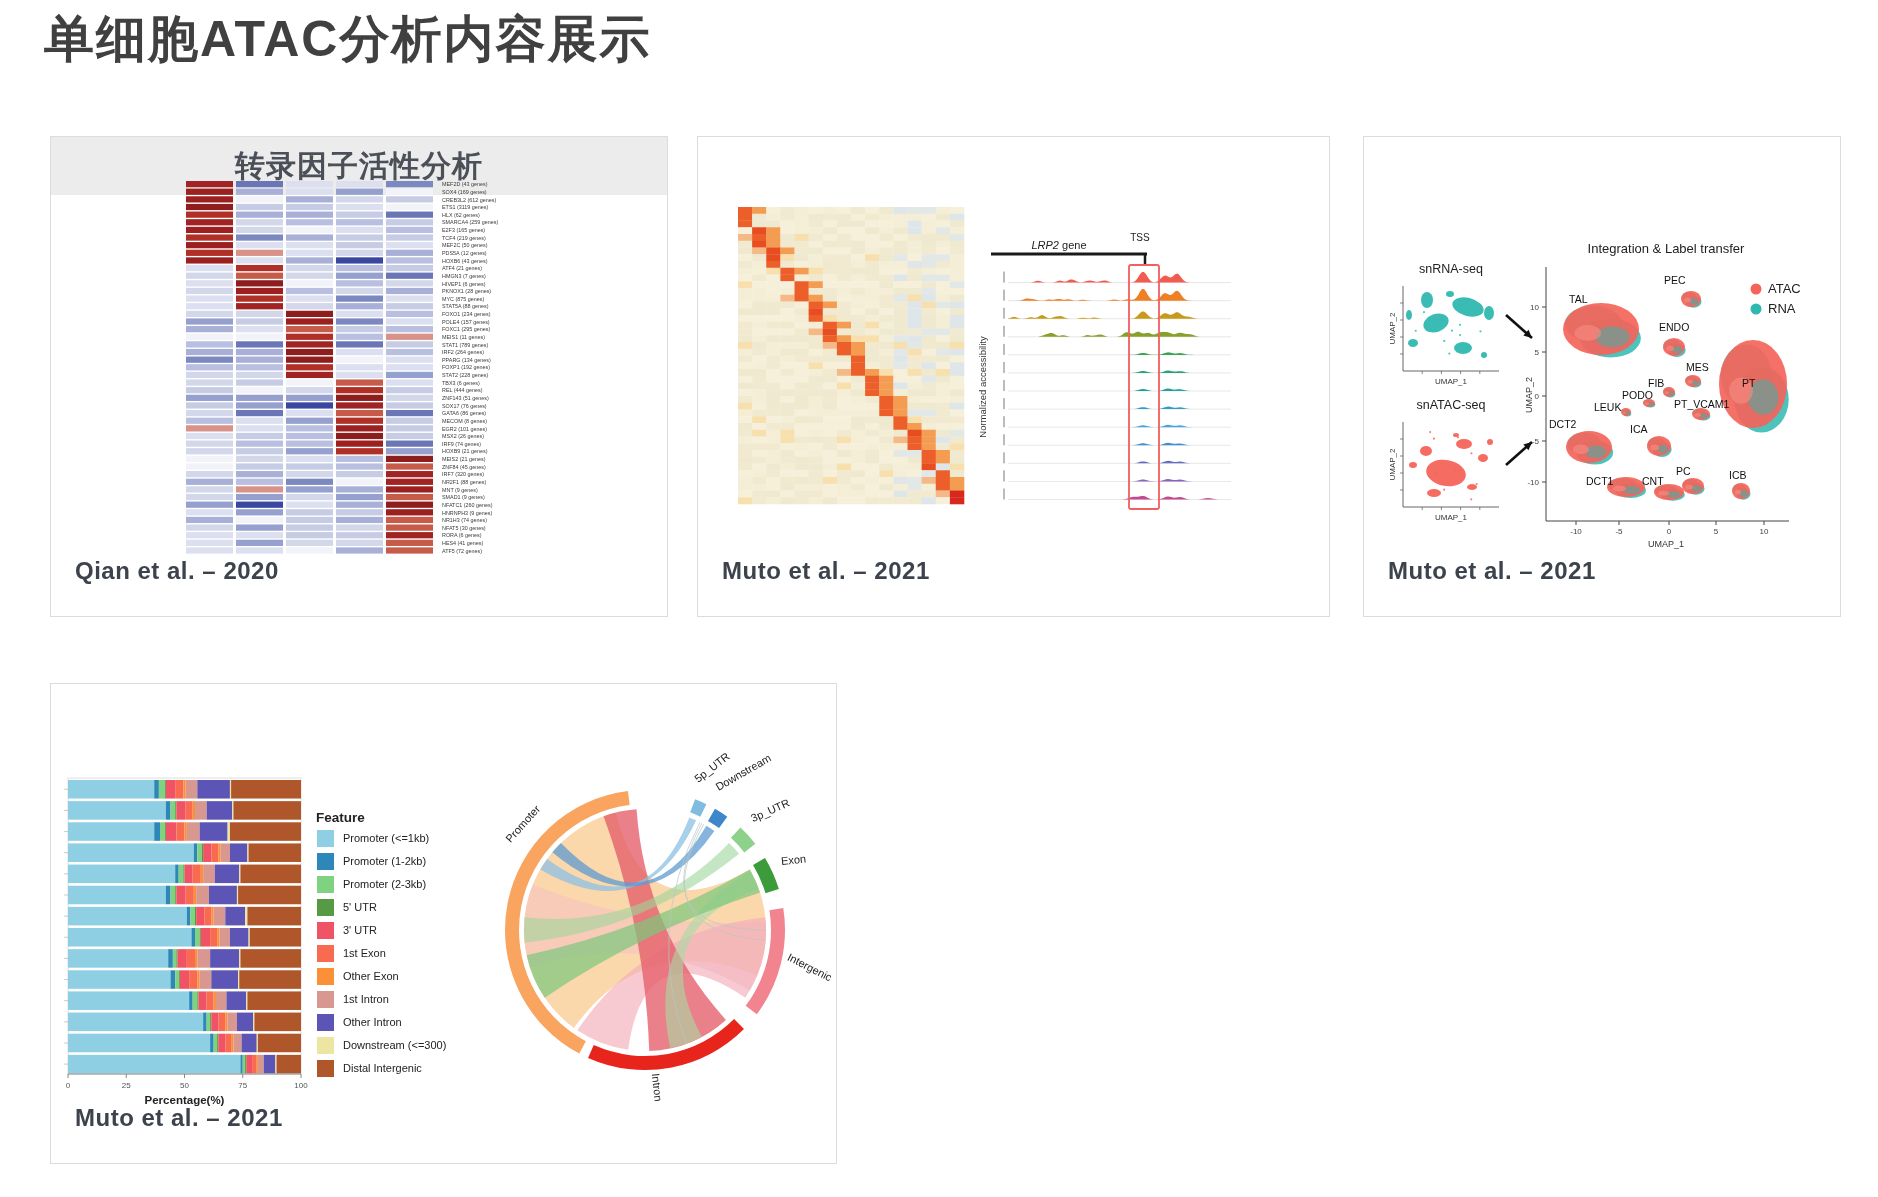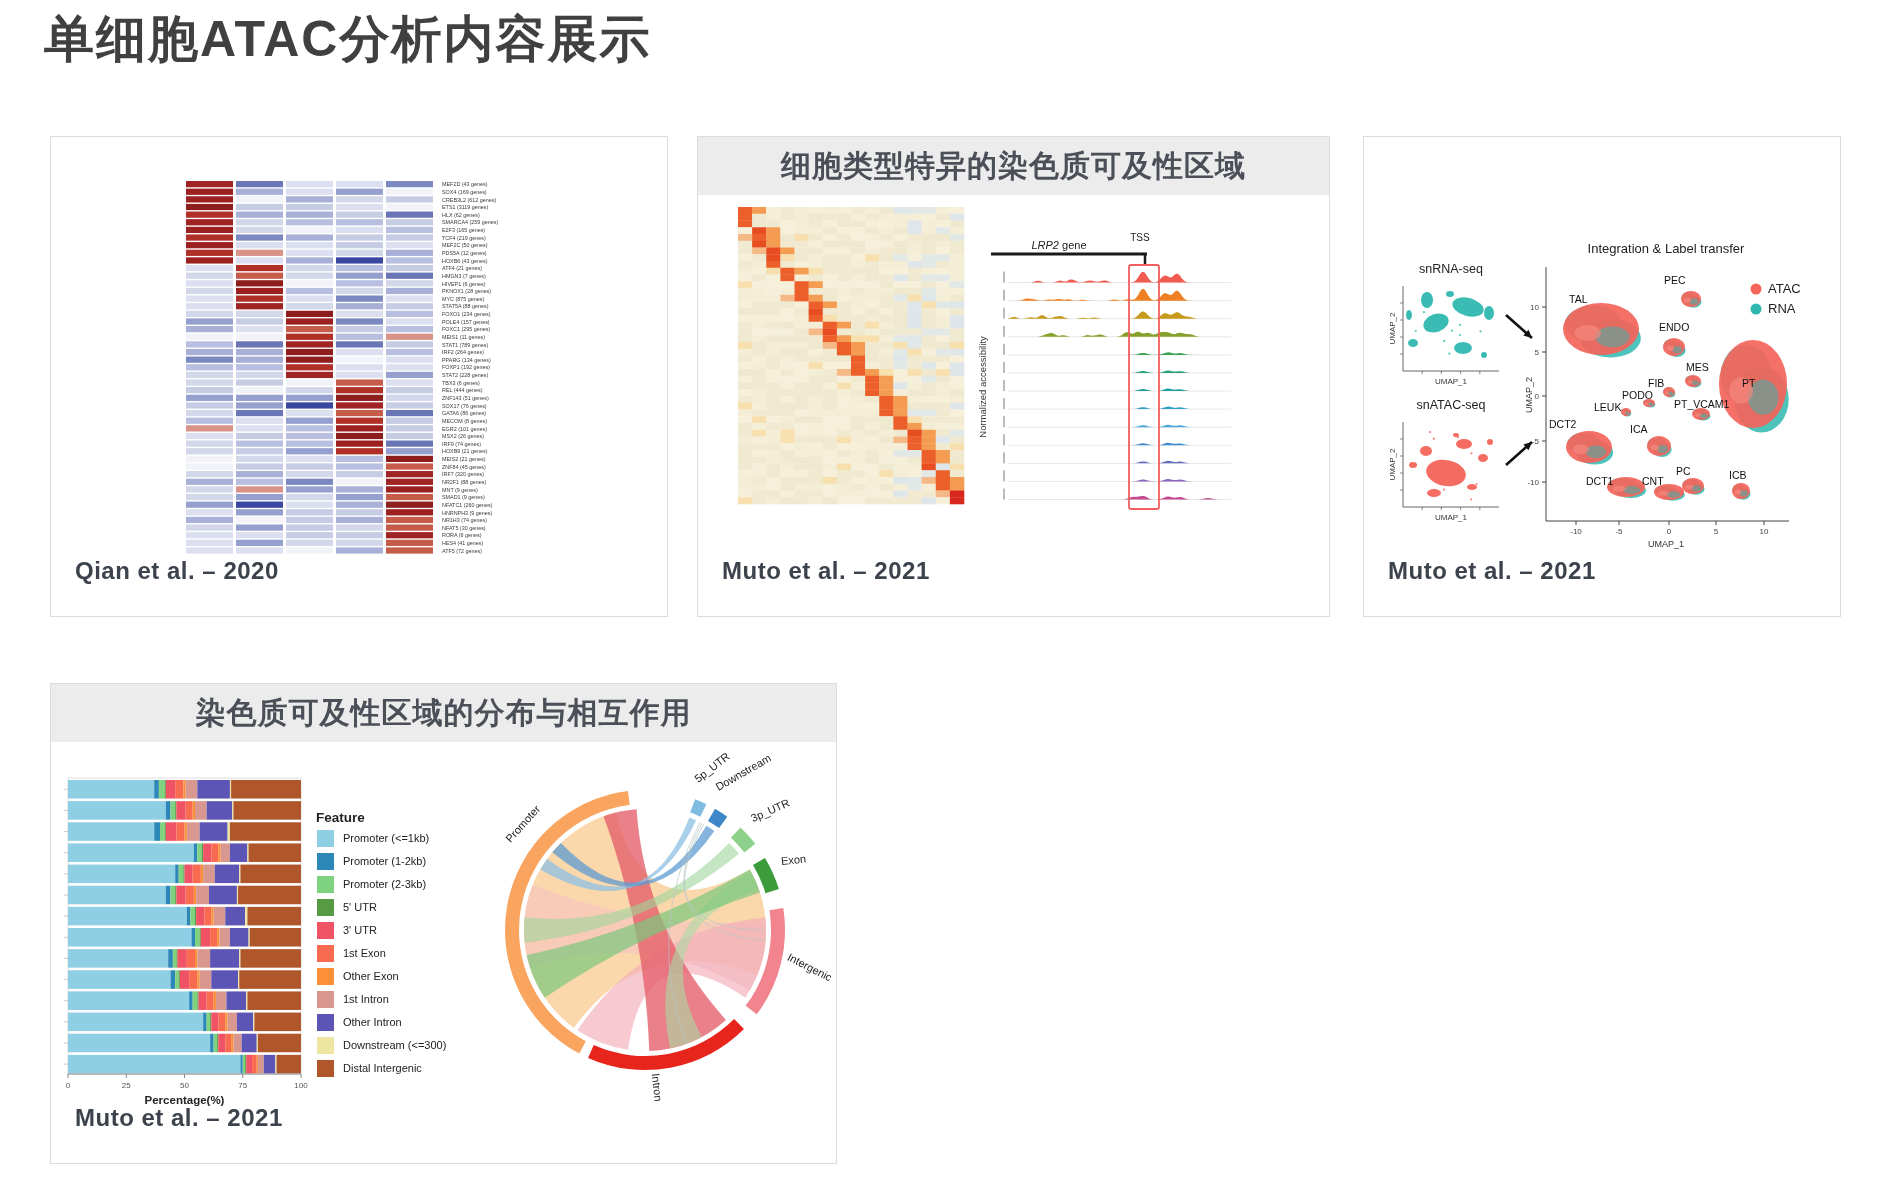--- a/index.html
+++ b/index.html
@@ -21,20 +21,23 @@
   #fig-chord{left:420px;top:58px;width:366px;height:404px;}
   svg text{font-family:"Liberation Sans",sans-serif;}
 </style>
 </head>
 <body>
 
 <div>
   <h1 class="page-title">单细胞ATAC分析内容展示</h1>
 
   <section class="card" id="card-tf">
+    <div class="card-header">
+      <span>转录因子活性分析</span>
+    </div>
     <div class="fig" id="fig-tf"><svg width="366" height="374" viewBox="0 0 366 374">
           <rect x="0" y="0" width="47" height="6.2326530612244895" fill="#a02424"></rect>
           <rect x="50" y="0" width="47" height="6.2326530612244895" fill="#6a76b6"></rect>
           <rect x="100" y="0" width="47" height="6.2326530612244895" fill="#dbdff0"></rect>
           <rect x="150" y="0" width="47" height="6.2326530612244895" fill="#dbdff0"></rect>
           <rect x="200" y="0" width="47" height="6.2326530612244895" fill="#7c88c0"></rect>
           <text x="256" y="5.297755102040816" font-size="5.4" fill="#3a3a3a">MEF2D (43 genes)</text>
           <rect x="0" y="7.63265306122449" width="47" height="6.2326530612244895" fill="#9c2020"></rect>
           <rect x="50" y="7.63265306122449" width="47" height="6.2326530612244895" fill="#a8b0d8"></rect>
           <rect x="100" y="7.63265306122449" width="47" height="6.2326530612244895" fill="#dbdff0"></rect>
@@ -321,23 +324,20 @@
           <rect x="50" y="366.36734693877554" width="47" height="6.2326530612244895" fill="#dbdff0"></rect>
           <rect x="100" y="366.36734693877554" width="47" height="6.2326530612244895" fill="#f2f3f8"></rect>
           <rect x="150" y="366.36734693877554" width="47" height="6.2326530612244895" fill="#a8b0d8"></rect>
           <rect x="200" y="366.36734693877554" width="47" height="6.2326530612244895" fill="#c65b4a"></rect>
           <text x="256" y="371.66510204081635" font-size="5.4" fill="#3a3a3a">ATF5 (72 genes)</text>
         </svg></div>
     <div class="citation">Qian et al. – 2020</div>
   </section>
 
   <section class="card" id="card-celltype">
-    <div class="card-header">
-      <span>细胞类型特异的染色质可及性区域</span>
-    </div>
     <div class="fig" id="fig-celltype"><svg width="560" height="334" viewBox="0 0 560 334">
           <rect x="10" y="10" width="14.425" height="7.05" fill="#ec5f2a"></rect>
           <rect x="24.125" y="10" width="14.425" height="7.05" fill="#f39c52"></rect>
           <rect x="38.25" y="10" width="14.425" height="7.05" fill="#f6f0da"></rect>
           <rect x="52.375" y="10" width="14.425" height="7.05" fill="#f1ead0"></rect>
           <rect x="66.5" y="10" width="14.425" height="7.05" fill="#f4eed6"></rect>
           <rect x="80.625" y="10" width="14.425" height="7.05" fill="#f6f0da"></rect>
           <rect x="94.75" y="10" width="14.425" height="7.05" fill="#f4eed6"></rect>
           <rect x="108.875" y="10" width="14.425" height="7.05" fill="#f6f0da"></rect>
           <rect x="123" y="10" width="14.425" height="7.05" fill="#f1ead0"></rect>
@@ -1272,23 +1272,20 @@
           <ellipse cx="375.2" cy="294.4" rx="6.75" ry="5.6" fill="#2fb8b0" opacity="0.7"></ellipse>
           <ellipse cx="377" cy="296" rx="9" ry="8" fill="#f4645a" opacity="0.92"></ellipse>
           <ellipse cx="379.7" cy="298.4" rx="4.05" ry="3.2" fill="#2fb8b0" opacity="0.5"></ellipse>
           <ellipse cx="373.85" cy="297.2" rx="3.15" ry="2.4" fill="#f88b80" opacity="0.65"></ellipse>
           <text x="365" y="284" font-size="10.5" fill="#111">ICB</text>
         </svg></div>
     <div class="citation">Muto et al. – 2021</div>
   </section>
 
   <section class="card" id="card-dist">
-    <div class="card-header">
-      <span>染色质可及性区域的分布与相互作用</span>
-    </div>
     <div class="fig" id="fig-bars"><svg width="430" height="404" viewBox="0 0 430 404">
           <rect x="17" y="36" width="233" height="296" fill="none" stroke="#e0e0e0" stroke-width="1"></rect>
           <line x1="13" y1="47.27142857142857" x2="17" y2="47.27142857142857" stroke="#aaa" stroke-width="0.6"></line>
           <rect x="17" y="38" width="86.21000000000001" height="18.54285714285714" fill="#8ecfe3"></rect>
           <rect x="103.21000000000001" y="38" width="4.66" height="18.54285714285714" fill="#2e87b9"></rect>
           <rect x="107.87" y="38" width="5.825" height="18.54285714285714" fill="#7fd27f"></rect>
           <rect x="113.69500000000001" y="38" width="1.165" height="18.54285714285714" fill="#569a44"></rect>
           <rect x="114.86" y="38" width="9.32" height="18.54285714285714" fill="#f05365"></rect>
           <rect x="124.18" y="38" width="8.155000000000001" height="18.54285714285714" fill="#f96b50"></rect>
           <rect x="132.335" y="38" width="2.33" height="18.54285714285714" fill="#fb9038"></rect>

